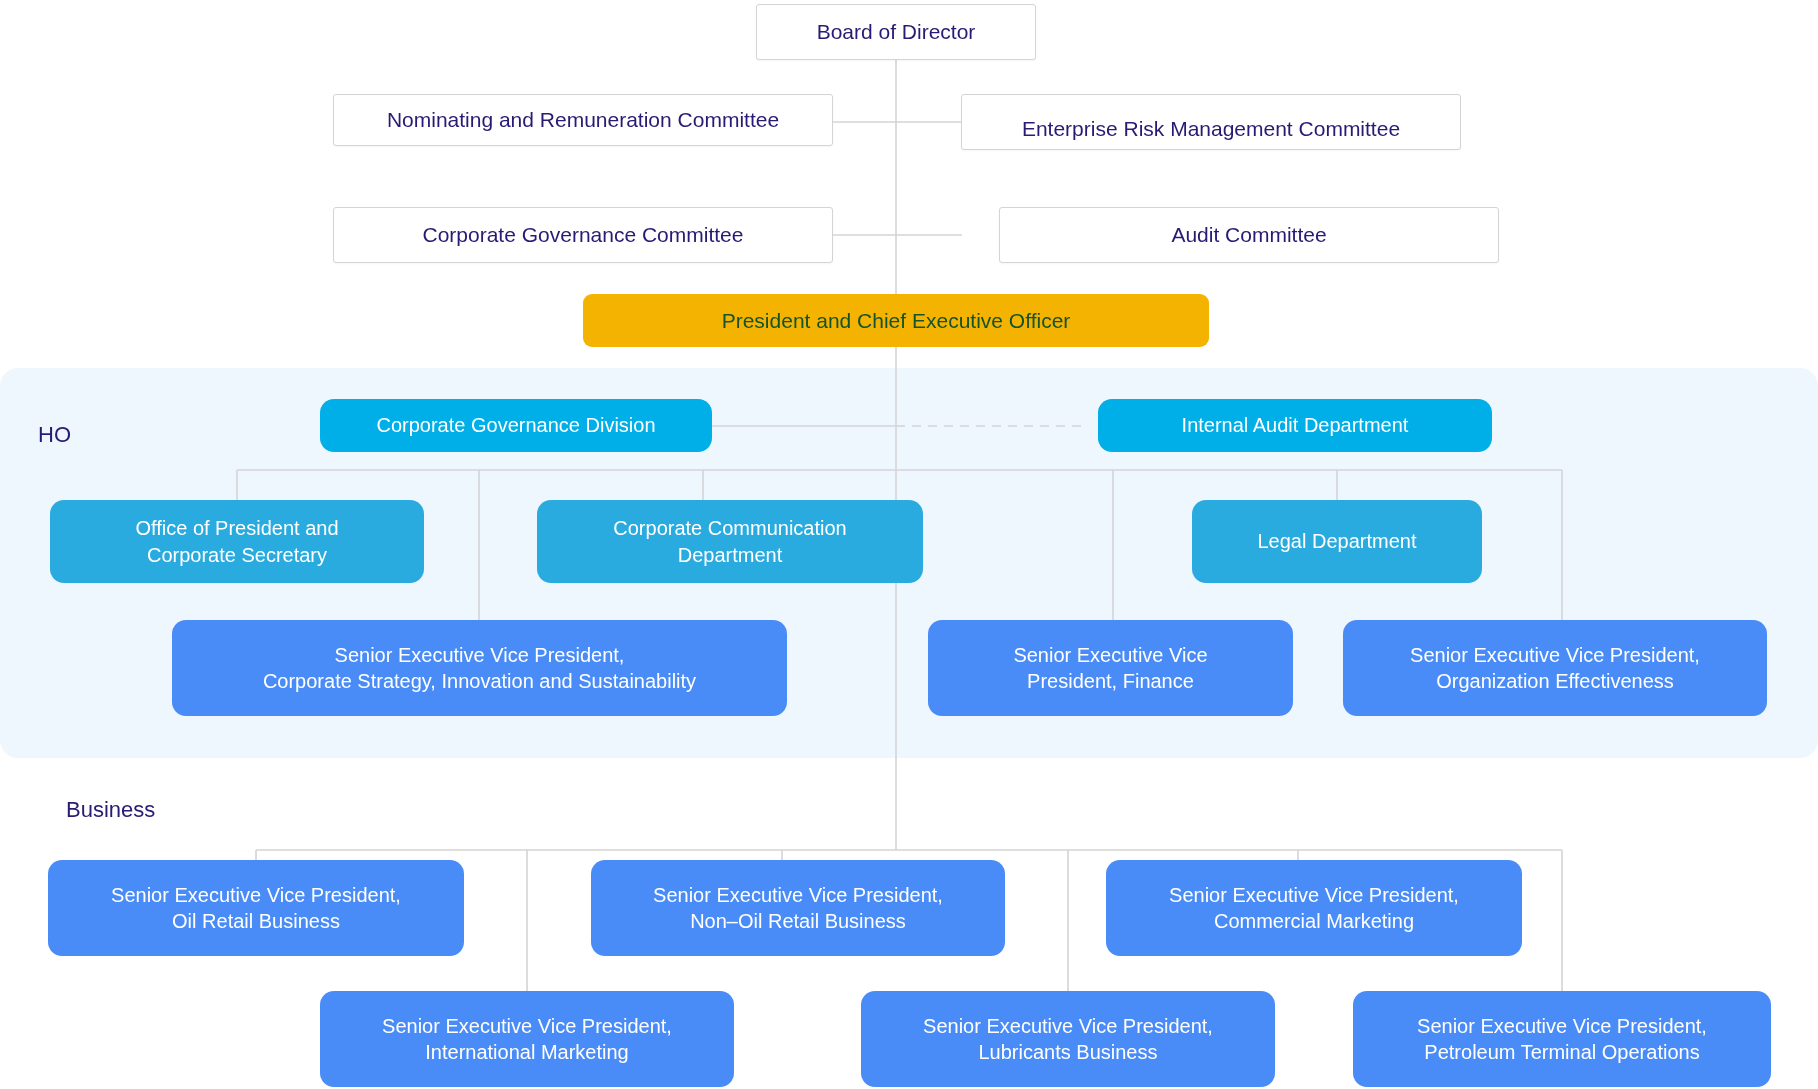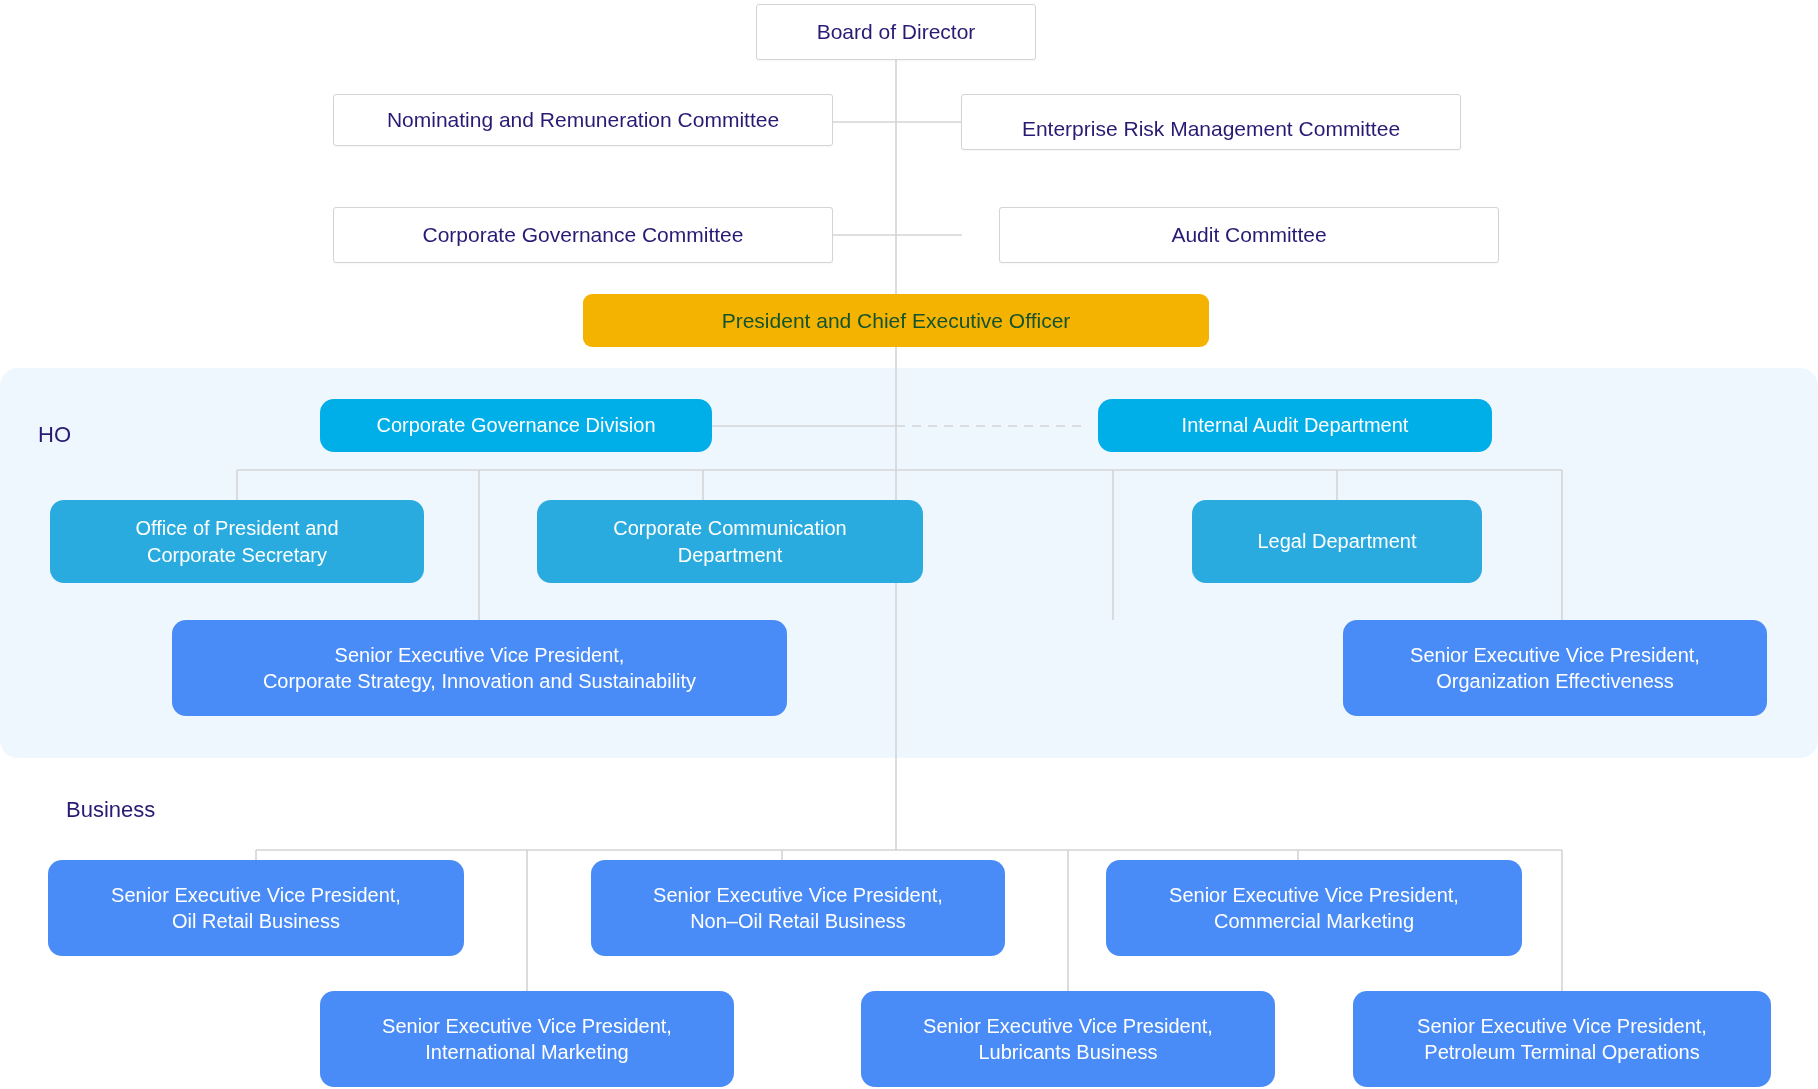--- a/index.html
+++ b/index.html
@@ -194,20 +194,24 @@
 
   <div class="node cyan-soft" style="left:1192px; top:500px; width:290px; height:83px;">
     <span class="lbl">Legal Department</span>
   </div>
 
   <div class="node blue" style="left:172px; top:620px; width:615px; height:96px;">
     <span class="lbl">Senior Executive Vice President,
 Corporate Strategy, Innovation and Sustainability</span>
   </div>
 
+  <div class="node blue" style="left:928px; top:620px; width:365px; height:96px;">
+    <span class="lbl">Senior Executive Vice
+President, Finance</span>
+  </div>
 
   <div class="node blue" style="left:1343px; top:620px; width:424px; height:96px;">
     <span class="lbl">Senior Executive Vice President,
 Organization Effectiveness</span>
   </div>
 
   <div class="node blue" style="left:48px; top:860px; width:416px; height:96px;">
     <span class="lbl">Senior Executive Vice President,
 Oil Retail Business</span>
   </div>

